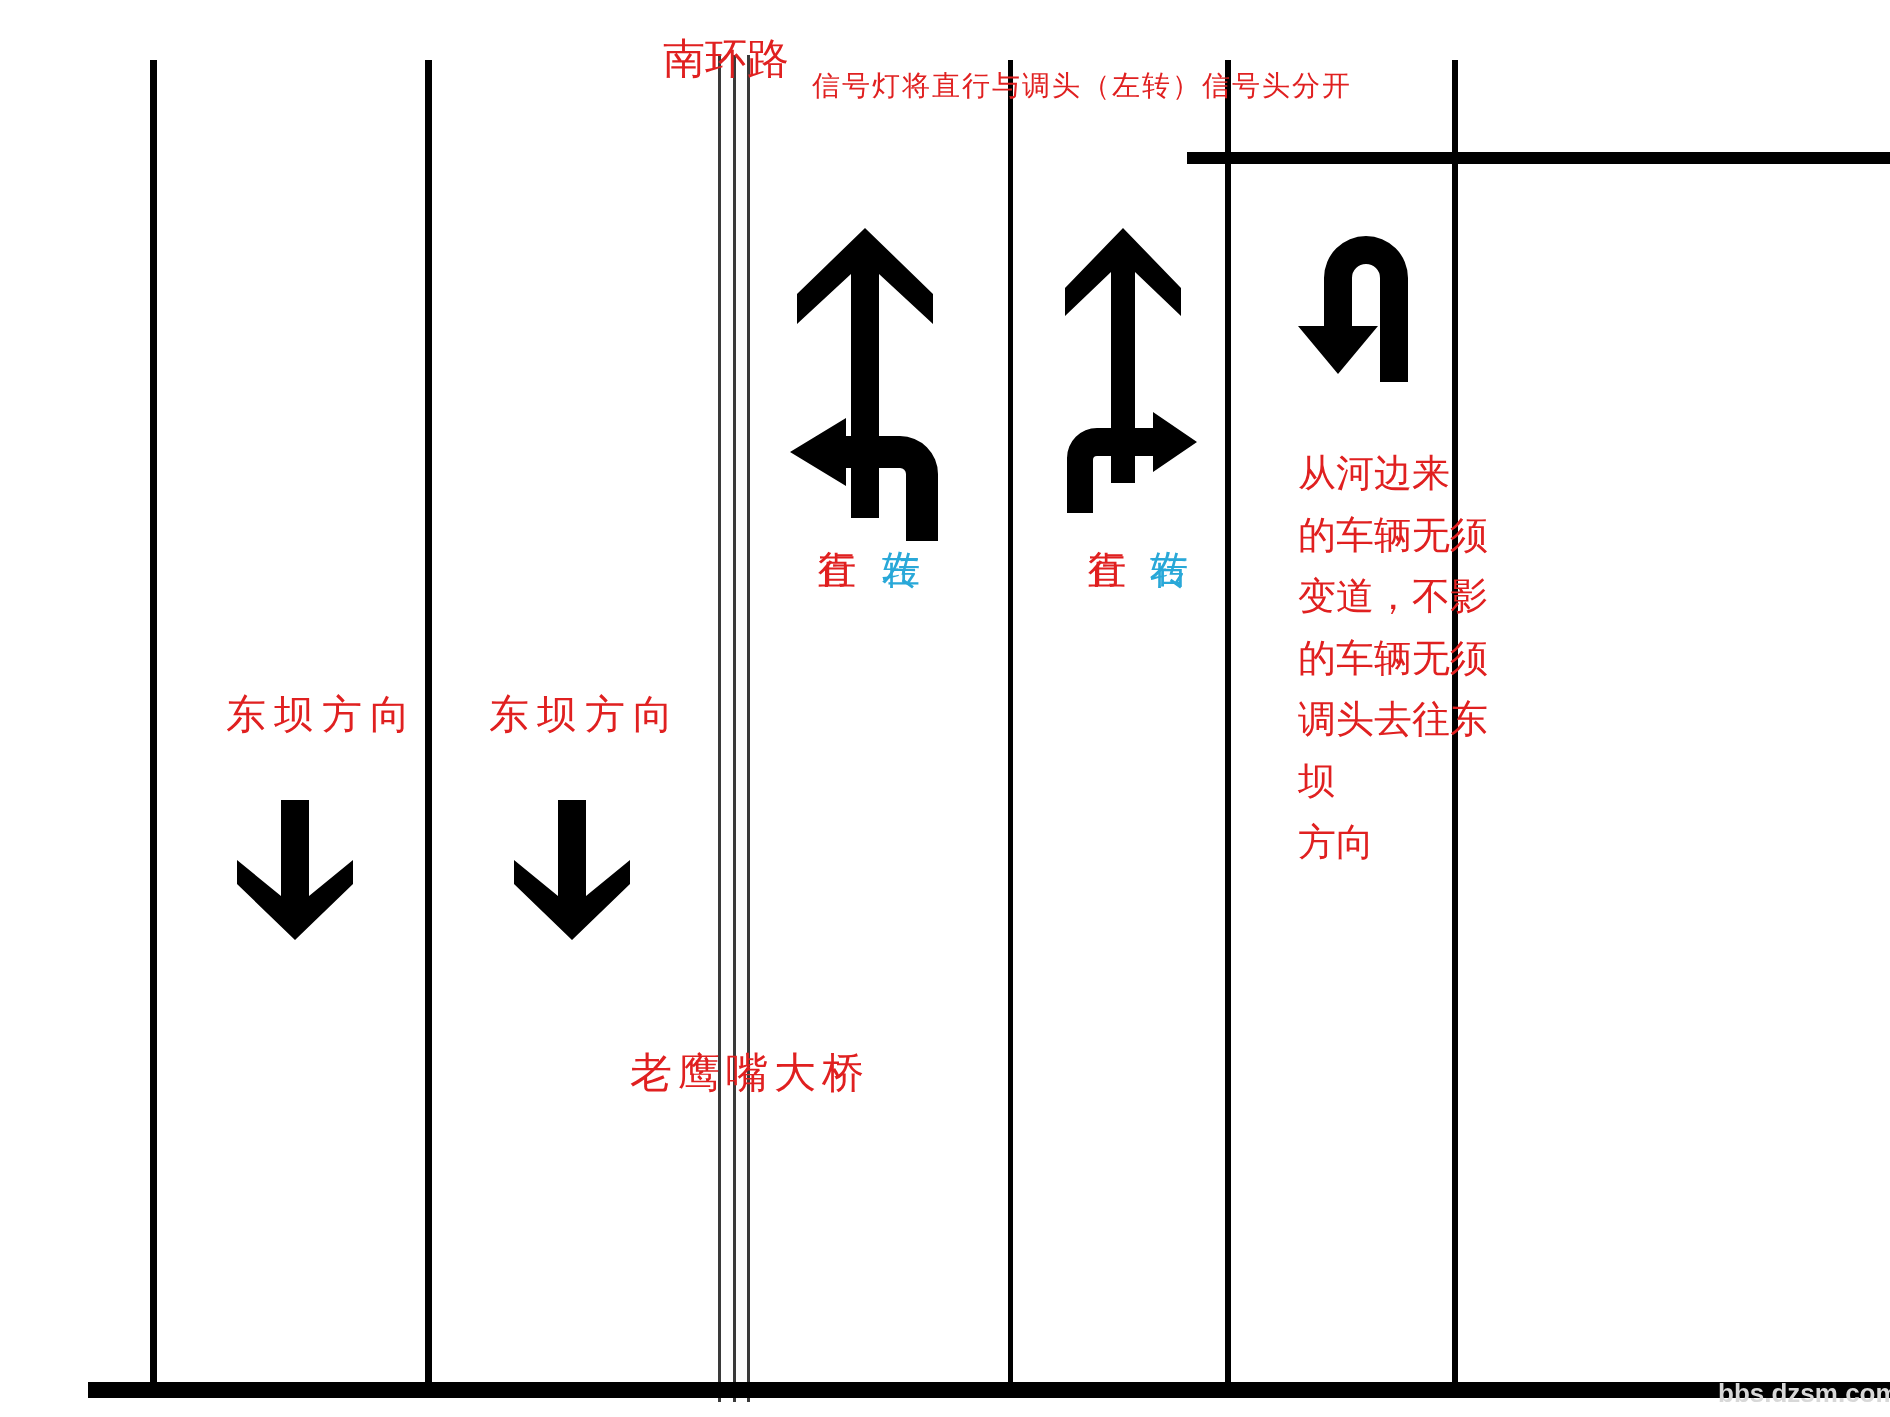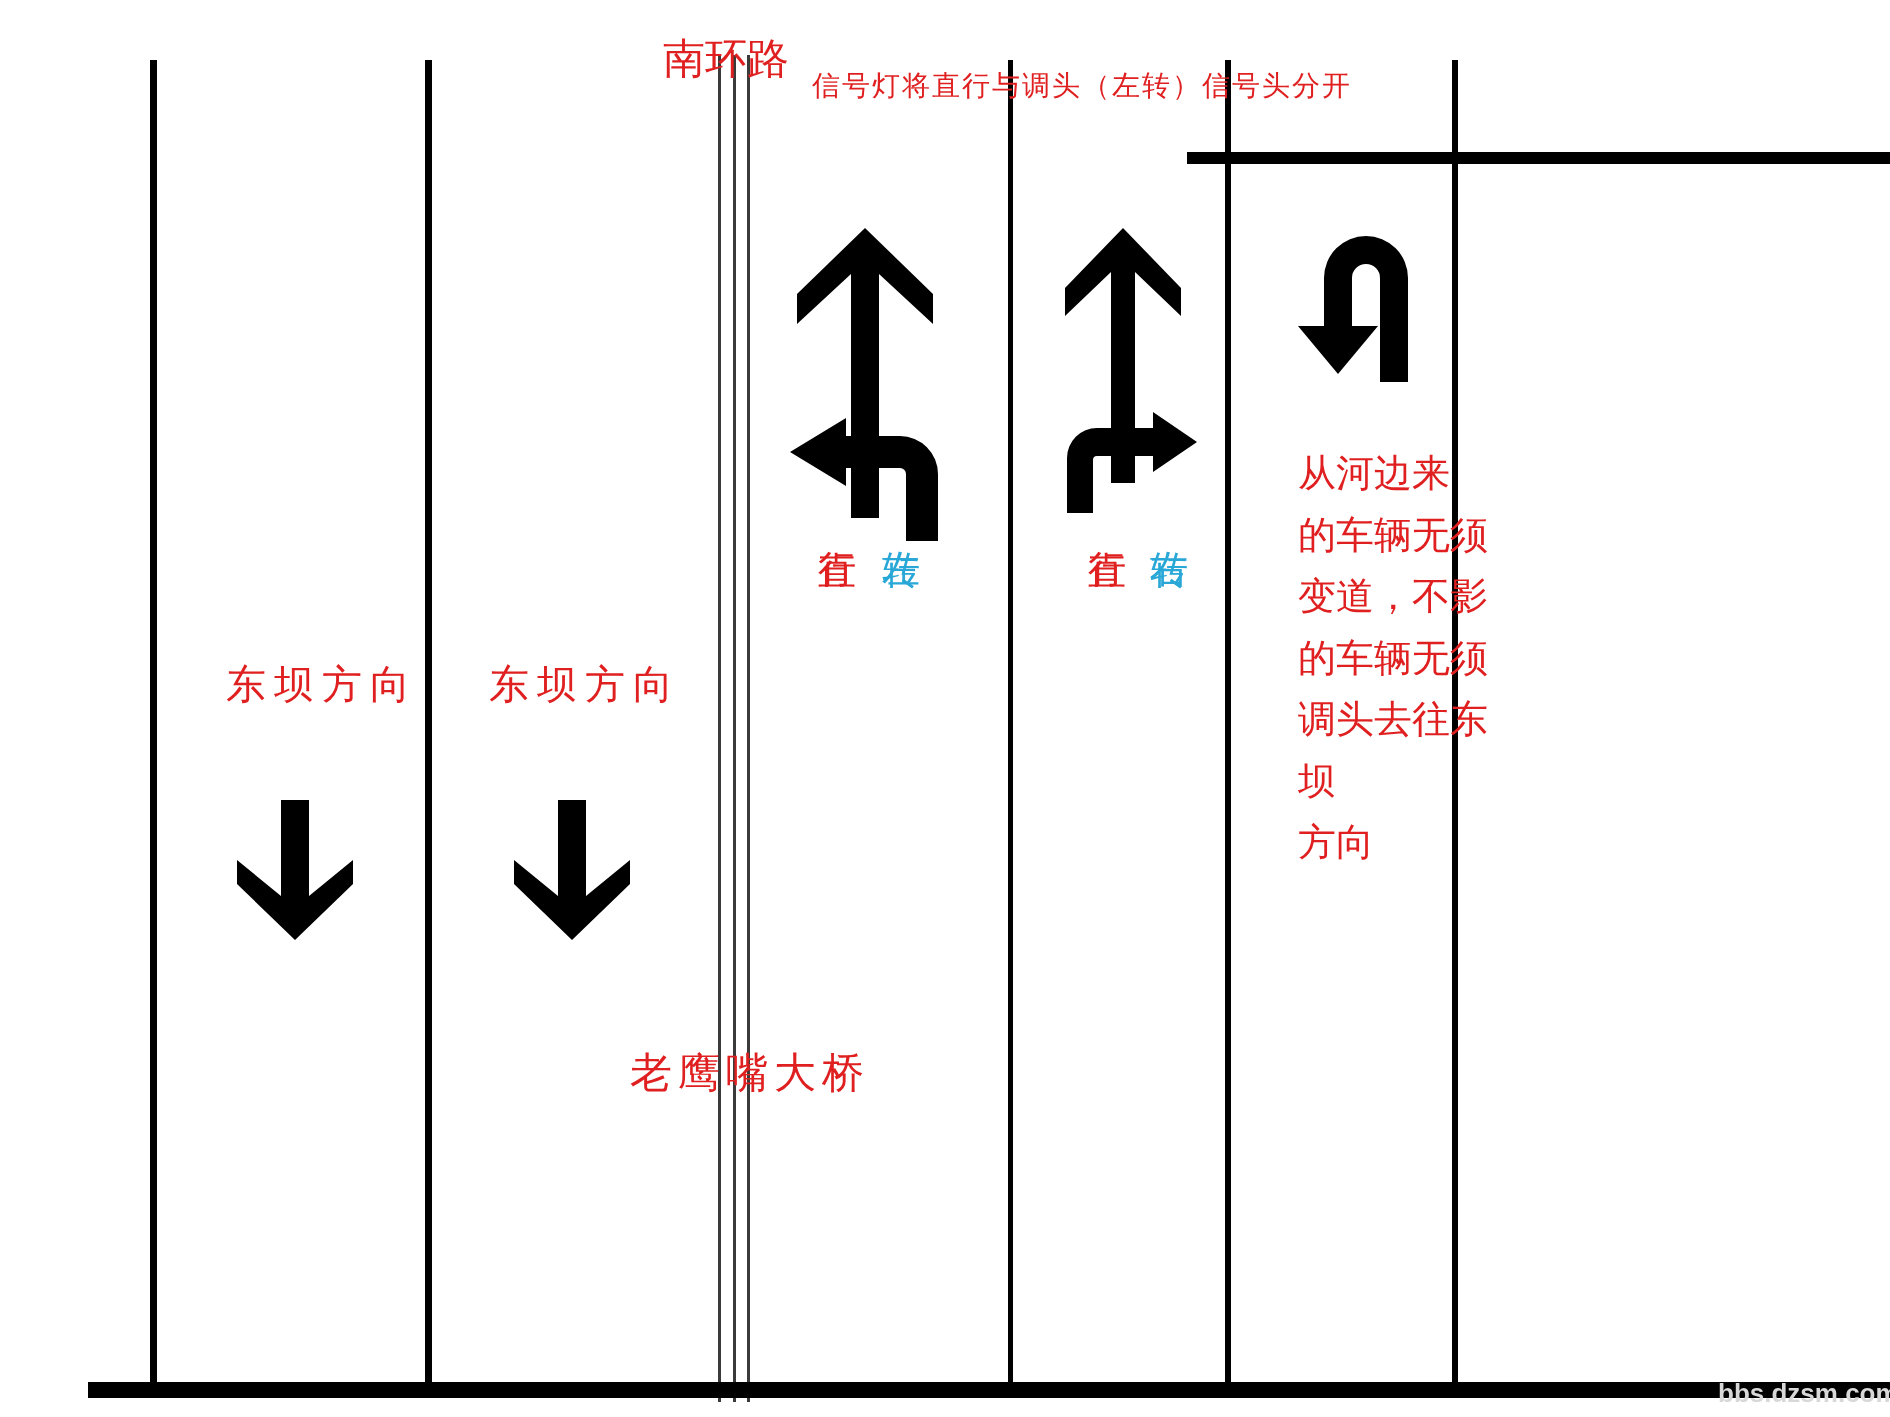--- a/index.html
+++ b/index.html
@@ -44,20 +44,21 @@
   .hdr-note {
     font-size: 28px;
     letter-spacing: 2px;
   }
   .road-name {
     font-size: 42px;
   }
   .dir-label {
     font-size: 40px;
     letter-spacing: 8px;
+    margin-top: 30px;
   }
   .bridge-label {
     font-size: 42px;
     letter-spacing: 6px;
   }
   .lane-word {
     position: absolute;
     font-size: 38px;
     line-height: 1.45;
     text-align: center;

